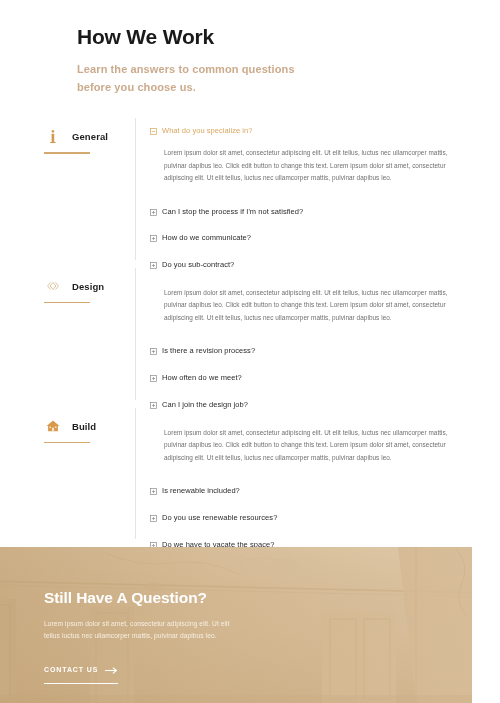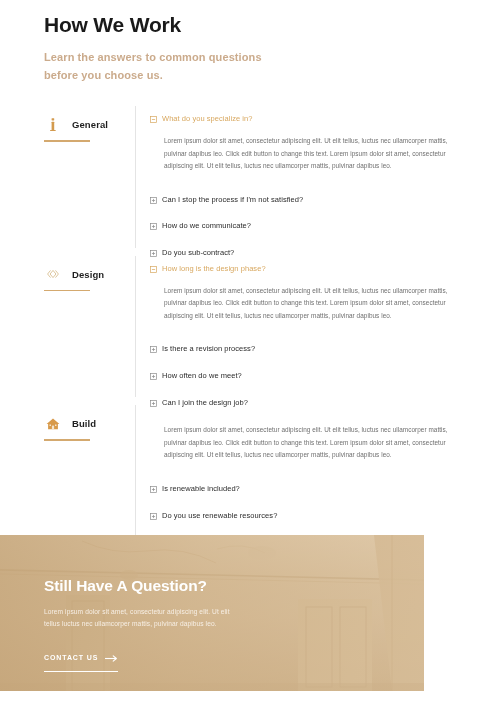--- a/index.html
+++ b/index.html
@@ -15,21 +15,22 @@
 
   .page {
     position:relative;
     width:500px;
     height:703px;
     background:#ffffff;
   }
 
   
   .faq-header {
-    padding:12px 0 0 44px;
+    padding:24px 0 0 44px;
+    margin-left:33px;
   }
   .page-title {
     font-size:21px;
     font-weight:700;
     letter-spacing:-0.2px;
     color:#1a1a1a;
     line-height:1.2;
   }
   .page-subtitle {
     margin-top:11px;
@@ -142,22 +143,22 @@
   }
 
   .q-item.open { margin-bottom:22px; }
   .q-item.closed { margin-bottom:17px;text-align:right; }
   .q-item.closed:last-child { margin-bottom:0; }
 
   
   .cta {
     position:absolute;
     left:0;
-    bottom:12px;
-    width:424px;
+    bottom:0;
+    width:472px;
     height:156px;
     overflow:hidden;
     background:#c8a87e;
   }
   .cta-bg {
     position:absolute;
     inset:0;
     width:100%;
     height:100%;
     display:block;
@@ -302,29 +303,20 @@
           <span class="cat-label">Design</span>
         </div>
         <div class="cat-rule"></div>
       </div>
 
       <div class="faq-divider"></div>
 
       <div class="q-col">
 
         <div class="q-item open">
-          <div class="q-head">
-            <span class="q-glyph">
-              <svg width="7" height="7" viewBox="0 0 7 7">
-                <rect x="0.4" y="0.4" width="6.2" height="6.2" fill="none" stroke="#d8a860" stroke-width="0.7"></rect>
-                <rect x="1.9" y="3.15" width="3.2" height="0.7" fill="#d8a860"></rect>
-              </svg>
-            </span>
-            <span class="q-text">How long is the design phase?</span>
-          </div>
           <p class="q-answer">Lorem ipsum dolor sit amet, consectetur adipiscing elit. Ut elit tellus, luctus nec ullamcorper mattis, pulvinar dapibus leo. Click edit button to change this text. Lorem ipsum dolor sit amet, consectetur adipiscing elit. Ut elit tellus, luctus nec ullamcorper mattis, pulvinar dapibus leo.</p>
         </div>
 
         <div class="q-item closed">
           <div class="q-head">
             <span class="q-glyph">
               <svg width="7" height="7" viewBox="0 0 7 7">
                 <rect x="0.4" y="0.4" width="6.2" height="6.2" fill="none" stroke="#8d8d8d" stroke-width="0.7"></rect>
                 <rect x="1.9" y="3.15" width="3.2" height="0.7" fill="#8d8d8d"></rect>
                 <rect x="3.15" y="1.9" width="0.7" height="3.2" fill="#8d8d8d"></rect>

